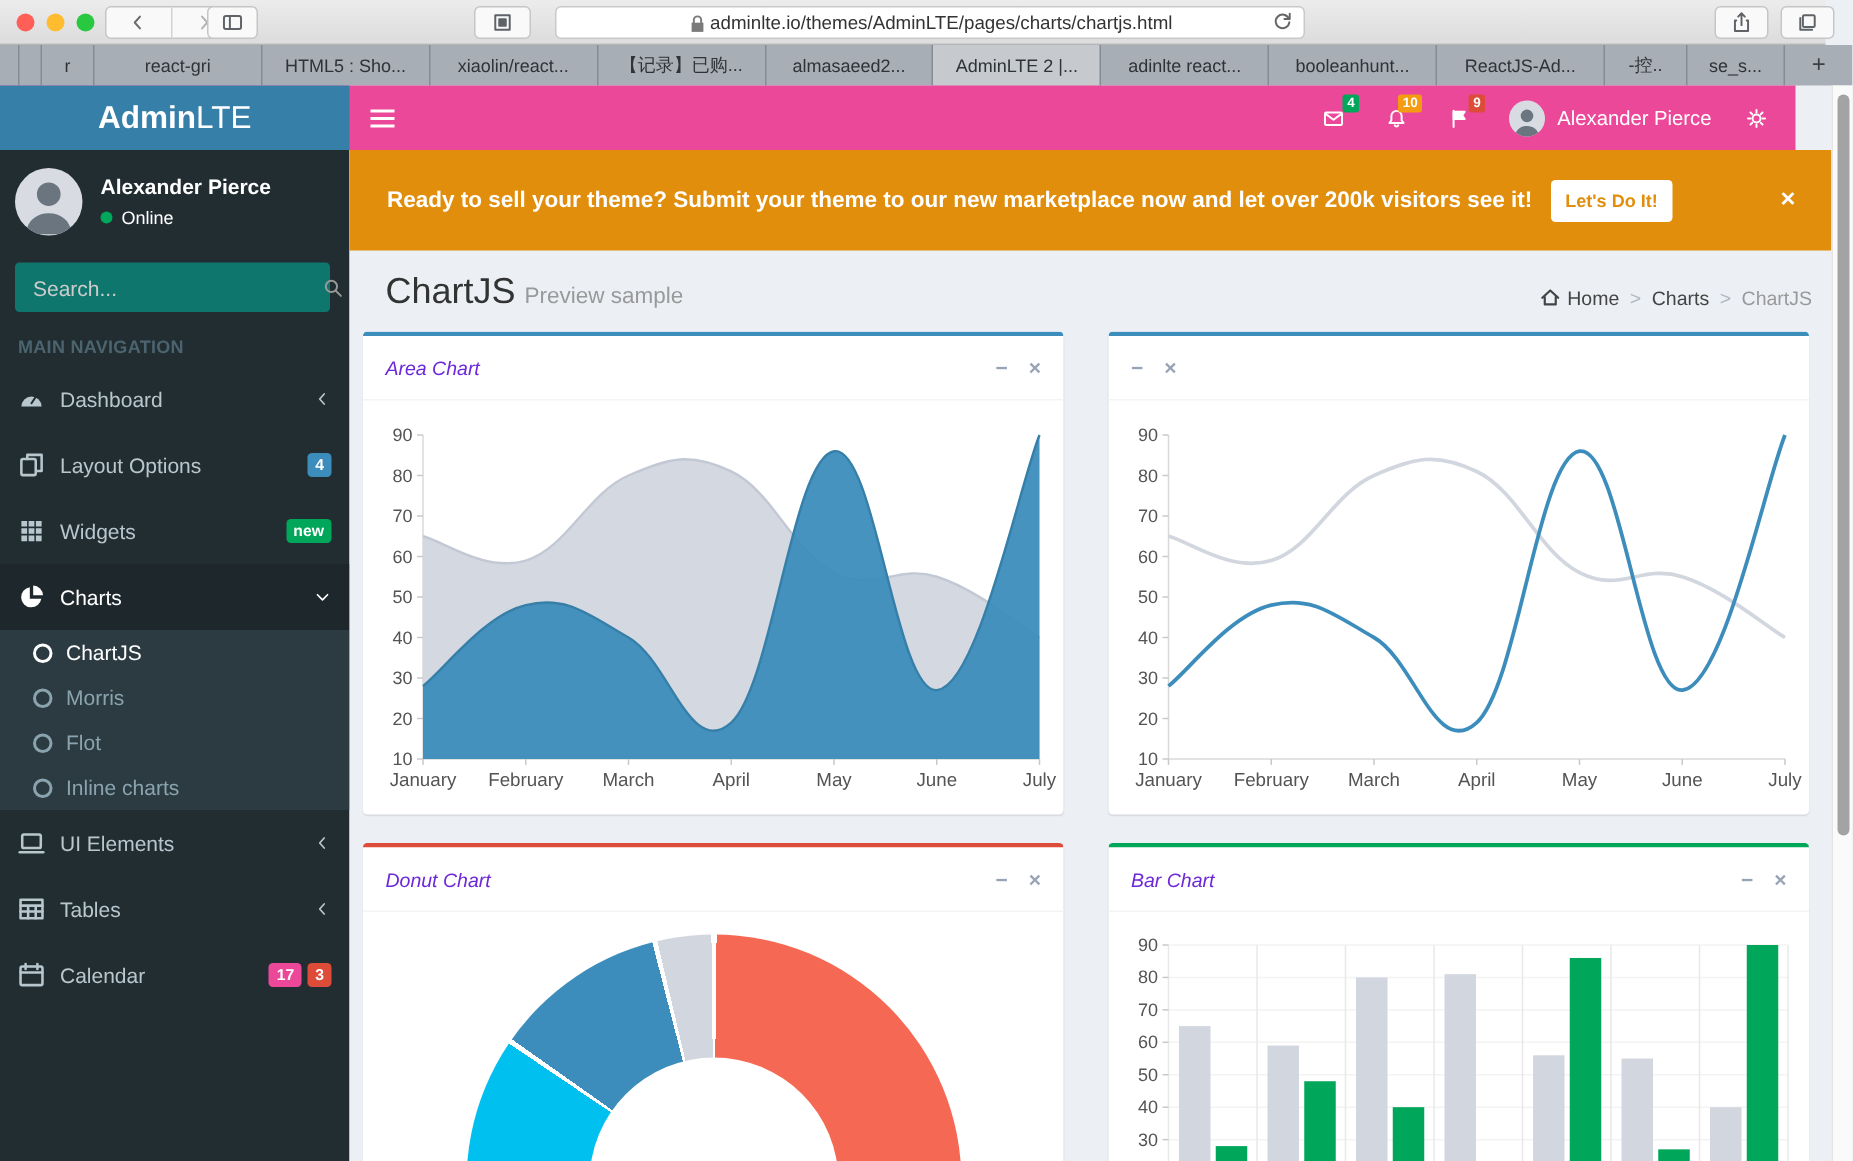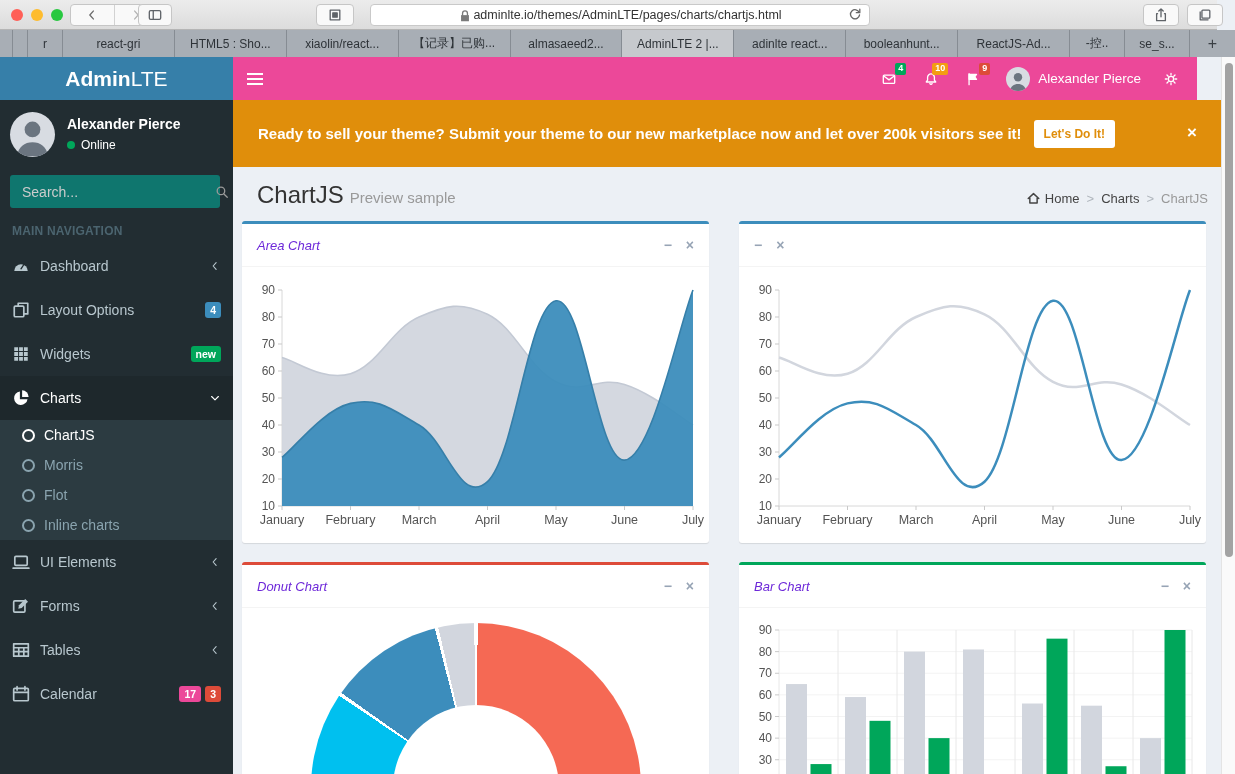--- a/index.html
+++ b/index.html
@@ -398,34 +398,20 @@
         </div>
       </div>
       <div class="menu-item">
         <span class="mi-icon">
           <svg viewBox="0 0 16 16" fill="none" stroke="currentColor" stroke-width="1.5" stroke-linecap="round" stroke-linejoin="round" style="width:100%;height:100%;display:block">
             <rect x="2.5" y="3" width="11" height="8" rx="1"></rect>
             <path d="M1 13.5h14"></path>
           </svg>
         </span>
         <span class="mi-label">UI Elements</span>
-        <span class="chev" style="width: 12px;">
-          <svg viewBox="0 0 16 16" fill="none" stroke="currentColor" stroke-width="1.5" stroke-linecap="round" stroke-linejoin="round" style="width:100%;height:100%;display:block">
-            <path d="M9.5 3.5 5.5 8l4 4.5"></path>
-          </svg>
-        </span>
-      </div>
-      <div class="menu-item">
-        <span class="mi-icon">
-          <svg viewBox="0 0 16 16" fill="none" stroke="currentColor" stroke-width="1.5" stroke-linecap="round" stroke-linejoin="round" style="width:100%;height:100%;display:block">
-            <rect x="1.5" y="3.5" width="10" height="10" rx="1"></rect>
-            <path d="M11.8 1.8l2.4 2.4-5.6 5.6-3 .6.6-3z" fill="currentColor" stroke="none"></path>
-          </svg>
-        </span>
-        <span class="mi-label">Forms</span>
         <span class="chev" style="width: 12px;">
           <svg viewBox="0 0 16 16" fill="none" stroke="currentColor" stroke-width="1.5" stroke-linecap="round" stroke-linejoin="round" style="width:100%;height:100%;display:block">
             <path d="M9.5 3.5 5.5 8l4 4.5"></path>
           </svg>
         </span>
       </div>
       <div class="menu-item">
         <span class="mi-icon">
           <svg viewBox="0 0 16 16" fill="none" stroke="currentColor" stroke-width="1.5" stroke-linecap="round" stroke-linejoin="round" style="width:100%;height:100%;display:block">
             <rect x="1.5" y="2.5" width="13" height="11"></rect>

